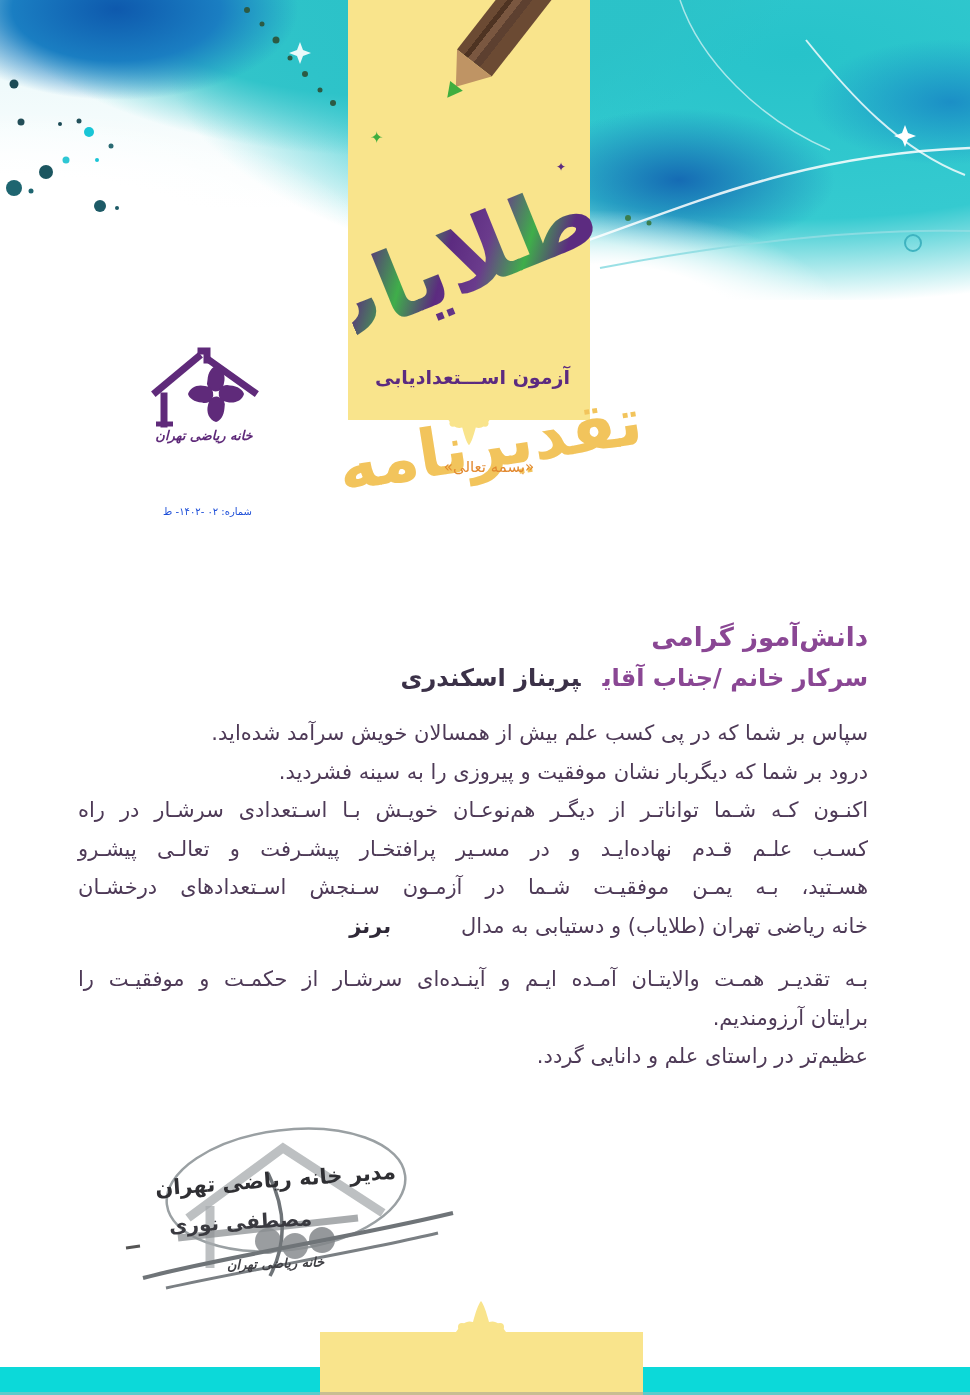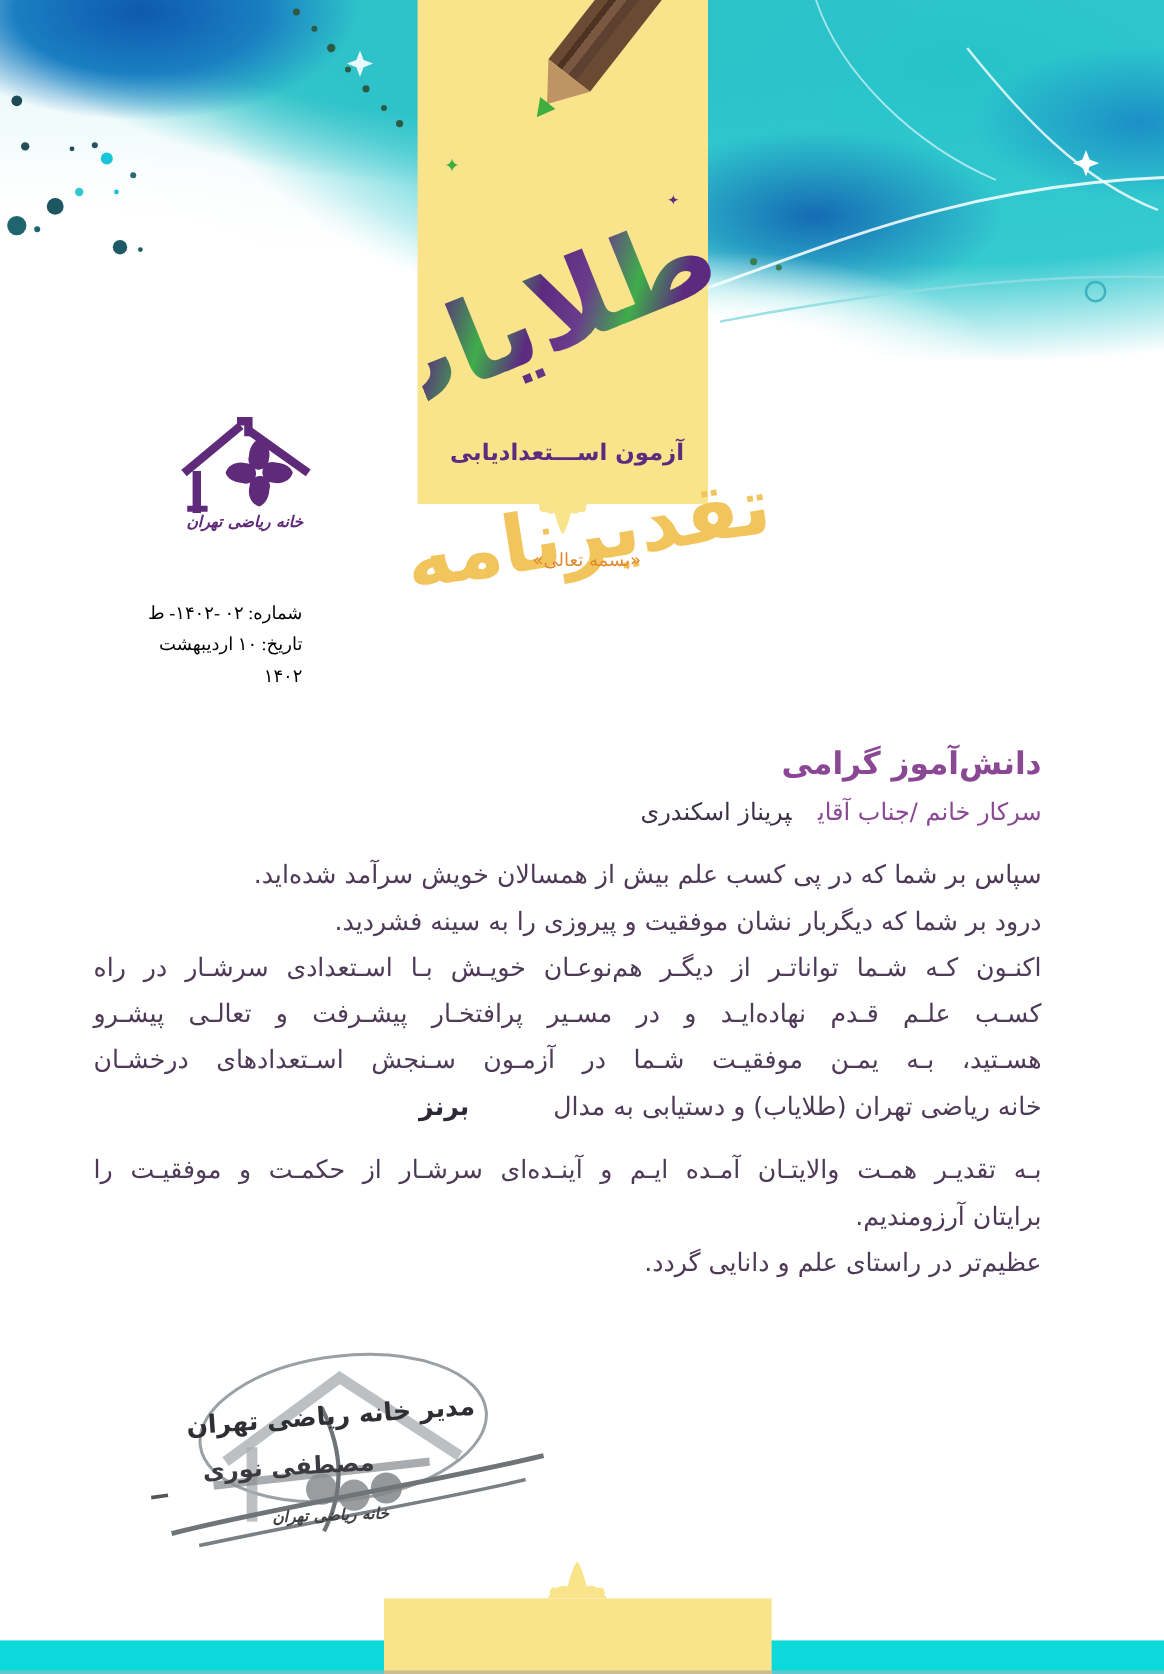--- a/index.html
+++ b/index.html
@@ -54,26 +54,26 @@
      font-size:13px;font-weight:bold;font-style:italic;color:#5f2a7a;}
 
   
   .taqdir{position:absolute;left:318px;top:412px;width:344px;text-align:center;
      font-size:66px;font-weight:bold;color:#f2c45c;transform:rotate(-9deg);line-height:1;}
   .basmala{position:absolute;left:424px;top:458px;width:130px;text-align:center;
      font-size:15px;font-weight:normal;color:#e2882e;}
 
   
   .docmeta{position:absolute;left:116px;top:499px;width:136px;text-align:right;
-     font-size:15px;line-height:26px;color:#000000;font-family:Liberation Serif, serif;}
+     font-size:10px;line-height:26px;color:#1d4ed8;}
 
   
   .letter{position:absolute;left:78px;top:590px;width:790px;margin-top:32px;}
   .salutation{font-size:26px;font-weight:bold;color:#8a4794;text-align:right;margin:0 0 12px;}
-  .honorific-line{font-size:20px;font-weight:normal;color:#8a4794;text-align:right;margin:0;}
+  .honorific-line{font-size:24px;font-weight:bold;color:#8a4794;text-align:right;margin:0;}
   .recipient-name{color:#3b3148;margin-right:22px;}
   .bodytext{margin-top:22px;font-size:21px;color:#4e3a57;line-height:38.5px;}
   .line{width:100%;}
   .r{text-align:right;}
   .j{text-align:justify;text-align-last:justify;}
   .pbreak{margin-top:15px;}
   .medal-line{display:flex;align-items:baseline;}
   .medal-value{font-weight:bold;color:#2e2837;margin-right:70px;}
 
   
@@ -184,21 +184,20 @@
         </g>
     </g>
   </svg>
   <div class="logo-name rtl">خانه ریاضی تهران</div>
 
   <div class="taqdir rtl">تقدیرنامه</div>
   <div class="basmala rtl">«بسمه تعالی»</div>
 
   <div class="docmeta rtl">
     <div>شماره: ۰۲ -۱۴۰۲- ط</div>
-    <div>تاریخ: ۱۰ اردیبهشت ۱۴۰۲</div>
   </div>
 
   <div class="letter rtl">
     <div class="salutation">دانش‌آموز گرامی</div>
     <div class="honorific-line"><span>سرکار خانم /جناب آقای</span><span class="recipient-name">پریناز اسکندری</span></div>
 
     <div class="bodytext">
       <div class="line r">سپاس بر شما که در پی کسب علم بیش از همسالان خویش سرآمد شده‌اید.</div>
       <div class="line r">درود بر شما که دیگربار نشان موفقیت و پیروزی را به سینه فشردید.</div>
       <div class="line j">اکنـون کـه شـما تواناتـر از دیگـر هم‌نوعـان خویـش بـا اسـتعدادی سرشـار در راه</div>

